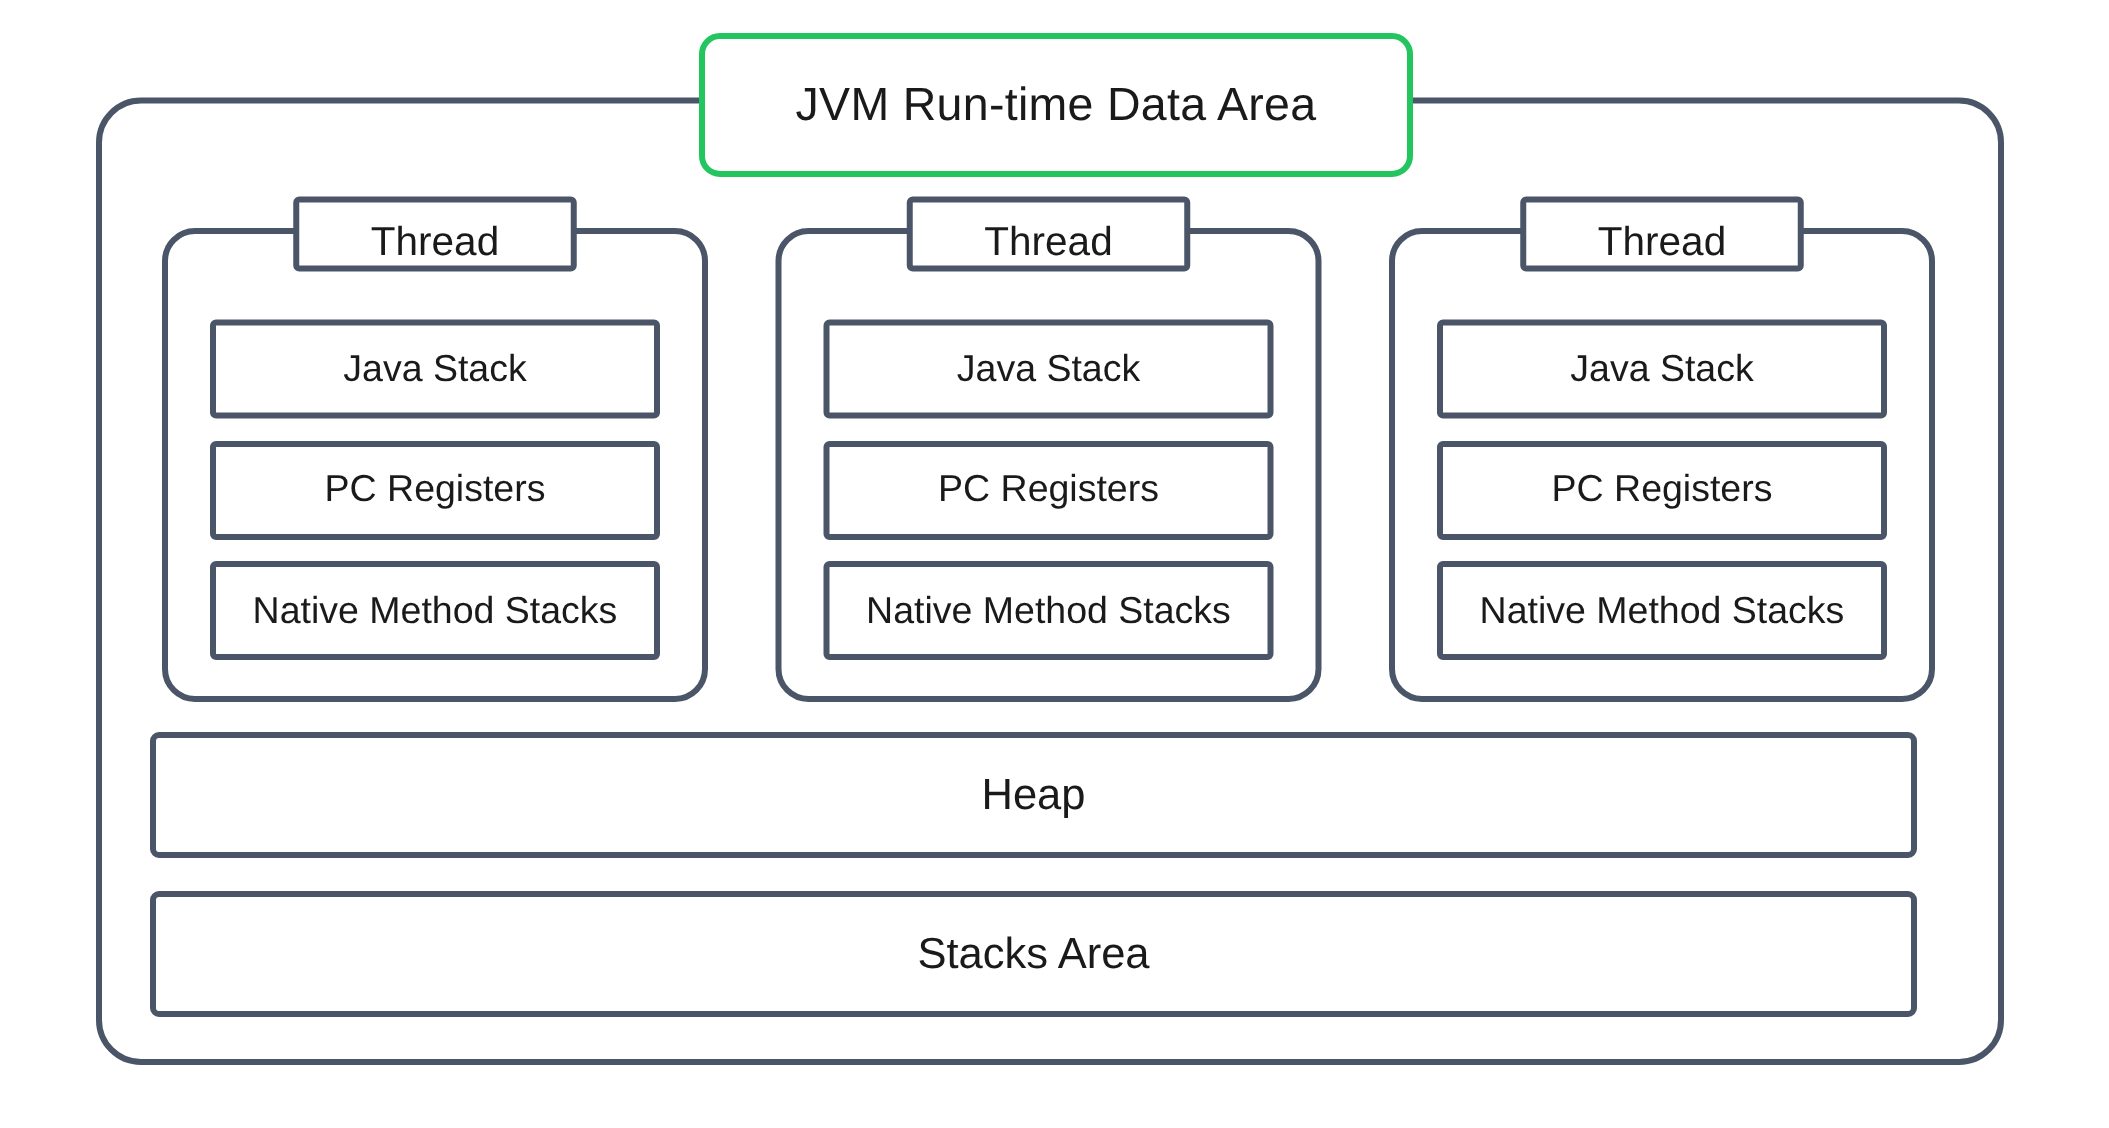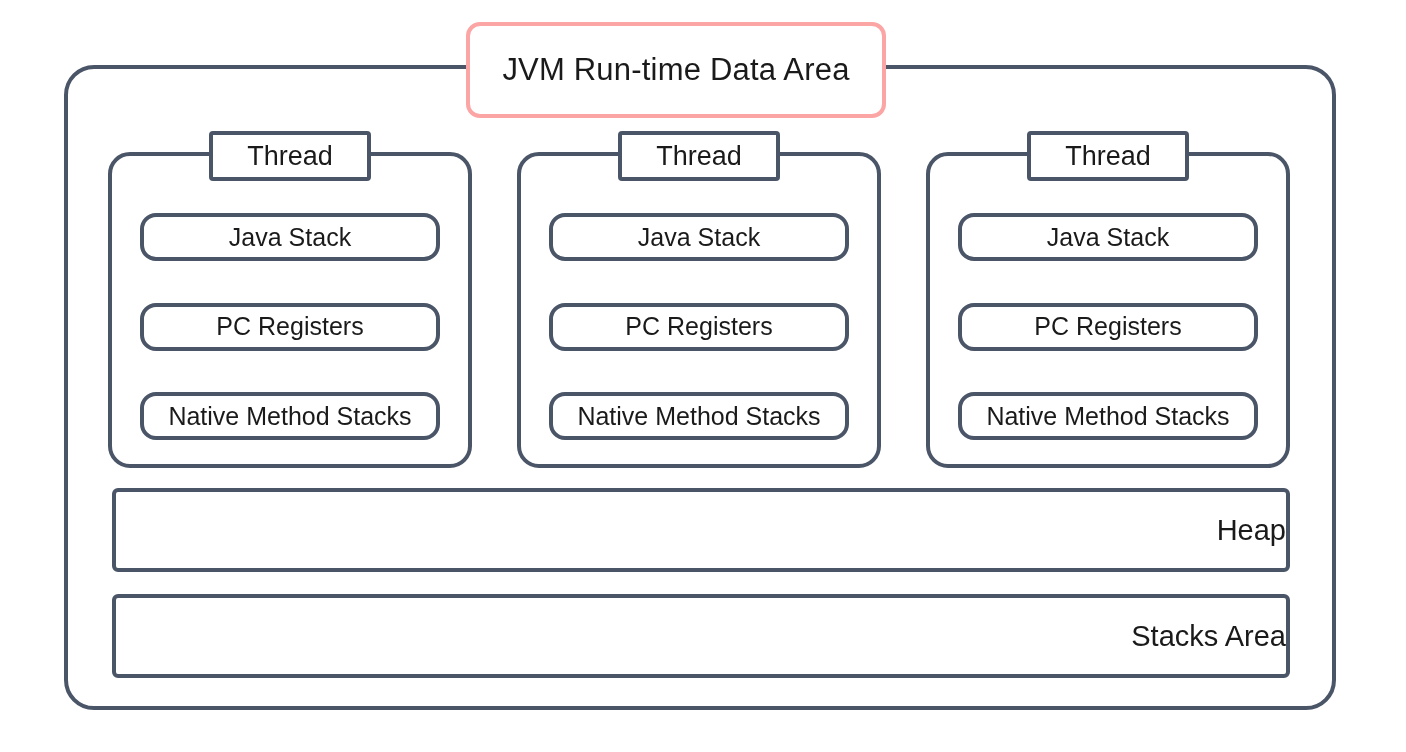--- a/index.html
+++ b/index.html
@@ -34,24 +34,24 @@
     border: 4px solid #4a5568;
     border-radius: 30px;
     background: transparent;
   }
 
   
   .title-box {
     position: absolute;
     left: 466px;
     top: 22px;
-    width: 420px;
+    width: 476px;
     height: 96px;
     box-sizing: border-box;
-    border: 4px solid #fca5a5;
+    border: 4px solid #22c55e;
     border-radius: 14px;
     background: #ffffff;
     display: flex;
     align-items: center;
     justify-content: center;
     z-index: 5;
   }
   .title-box .label {
     font-size: 31px;
     color: #1a1a1a;
@@ -81,28 +81,28 @@
   .thread-panel.t0 { left: 0px; }
   .thread-panel.t1 { left: 409px; }
   .thread-panel.t2 { left: 818px; }
 
   
   .thread-tab {
     position: absolute;
     top: -25px;
     left: 50%;
     transform: translateX(-50%);
-    width: 162px;
+    width: 189px;
     height: 50px;
     box-sizing: border-box;
     border: 4px solid #4a5568;
     border-radius: 4px;
     background: #ffffff;
     display: flex;
-    align-items: center;
+    align-items: flex-end;
     justify-content: center;
     z-index: 4;
   }
   .thread-tab .label {
     font-size: 27px;
     color: #1a1a1a;
     white-space: nowrap;
   }
 
   
@@ -110,50 +110,50 @@
     position: absolute;
     left: 28px;
     top: 57px;
     right: 28px;
     bottom: 24px;
     display: flex;
     flex-direction: column;
     justify-content: space-between;
   }
   .region-box {
-    height: 48px;
-    box-sizing: border-box;
-    border: 4px solid #4a5568;
-    border-radius: 16px;
+    height: 66px;
+    box-sizing: border-box;
+    border: 4px solid #4a5568;
+    border-radius: 4px;
     background: #ffffff;
     display: flex;
     align-items: center;
     justify-content: center;
   }
   .region-box .label {
     font-size: 25px;
     color: #1a1a1a;
     white-space: nowrap;
   }
   .region-box.small .label {
     font-size: 25px;
   }
 
   
   .shared-box {
     position: absolute;
-    left: 112px;
+    left: 100px;
     width: 1178px;
     box-sizing: border-box;
     border: 4px solid #4a5568;
     border-radius: 6px;
     background: #ffffff;
     display: flex;
     align-items: center;
-    justify-content: flex-end;
+    justify-content: center;
   }
   .shared-box.heap   { top: 488px; height: 84px; }
   .shared-box.method { top: 594px; height: 84px; }
   .shared-box .label {
     font-size: 29px;
     color: #1a1a1a;
     white-space: nowrap;
   }
 </style>
 </head>

